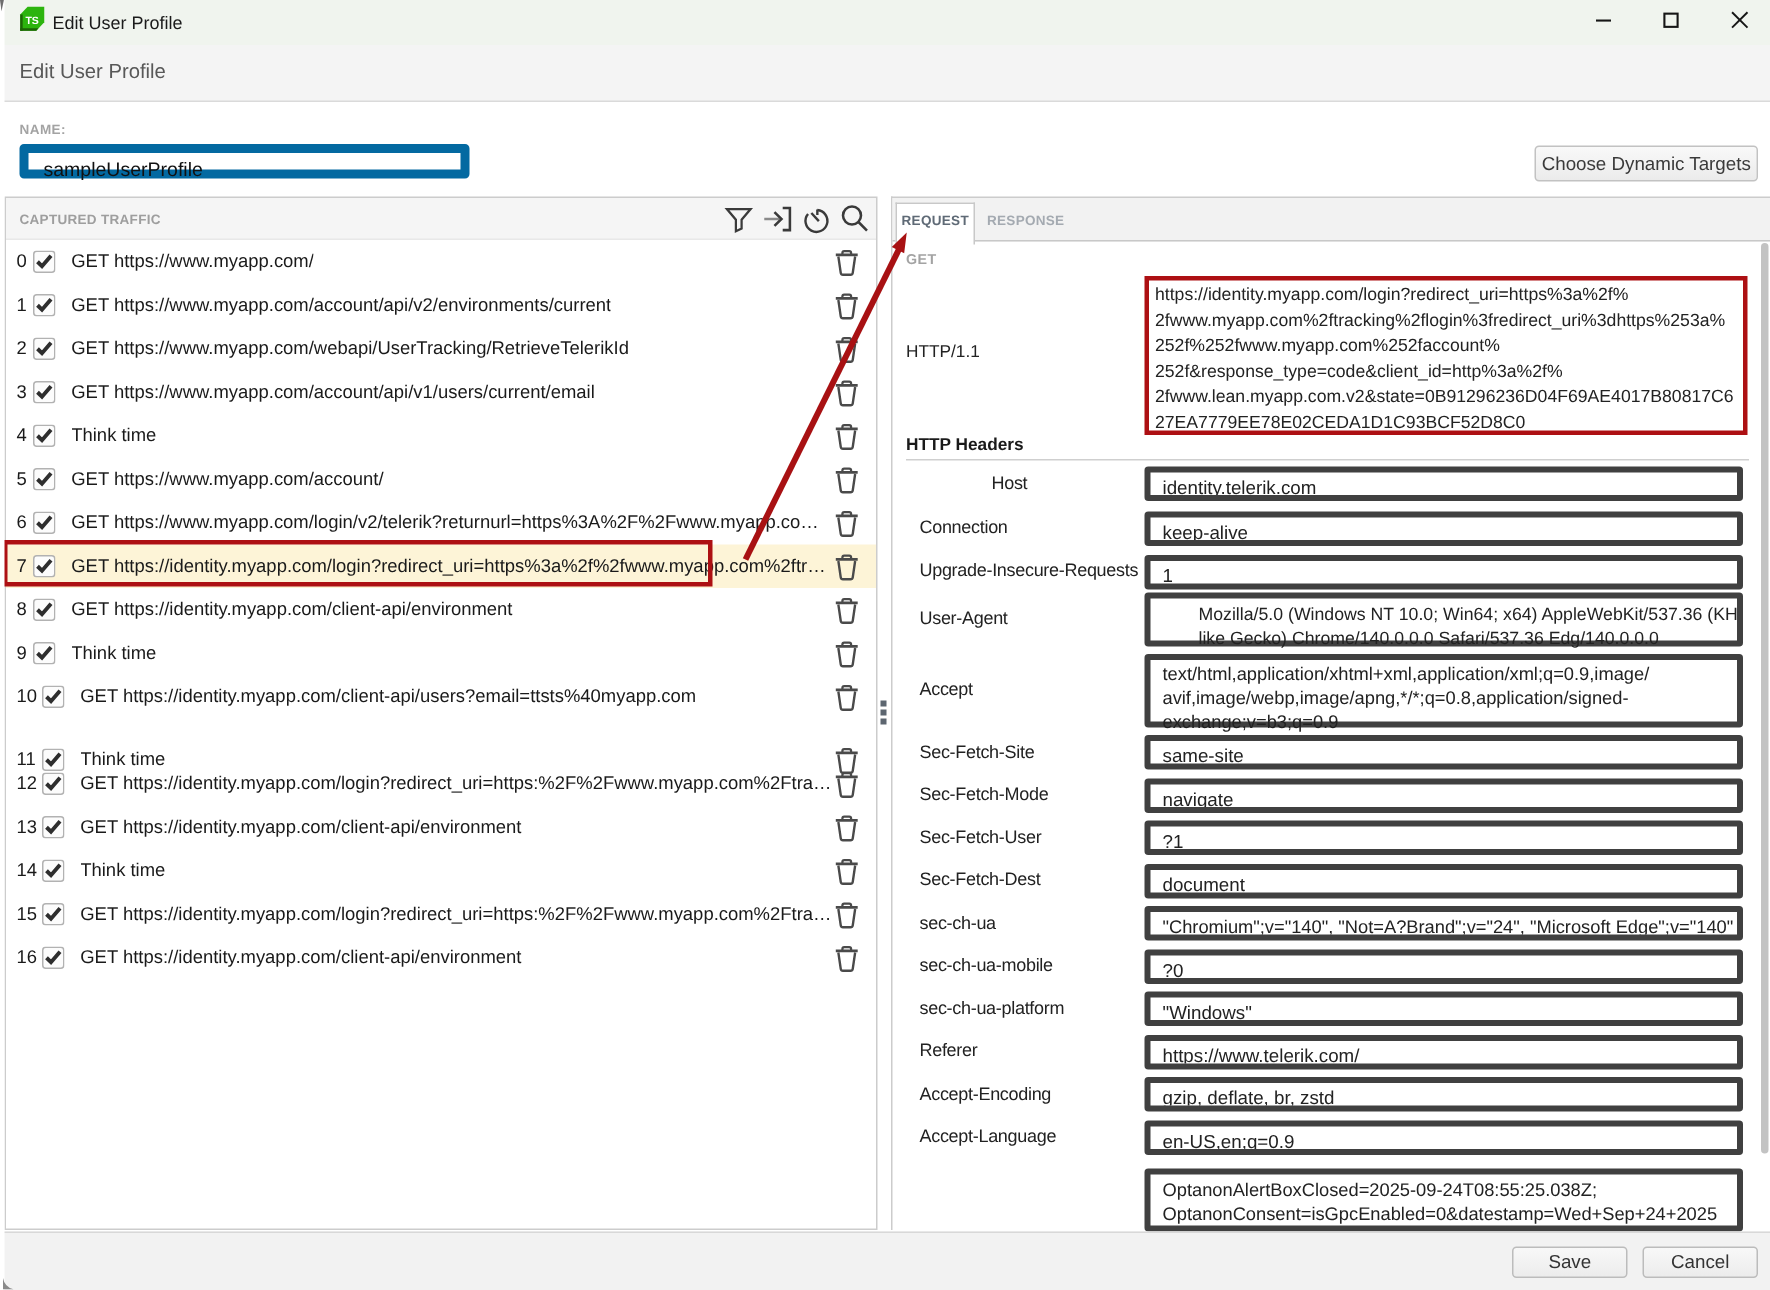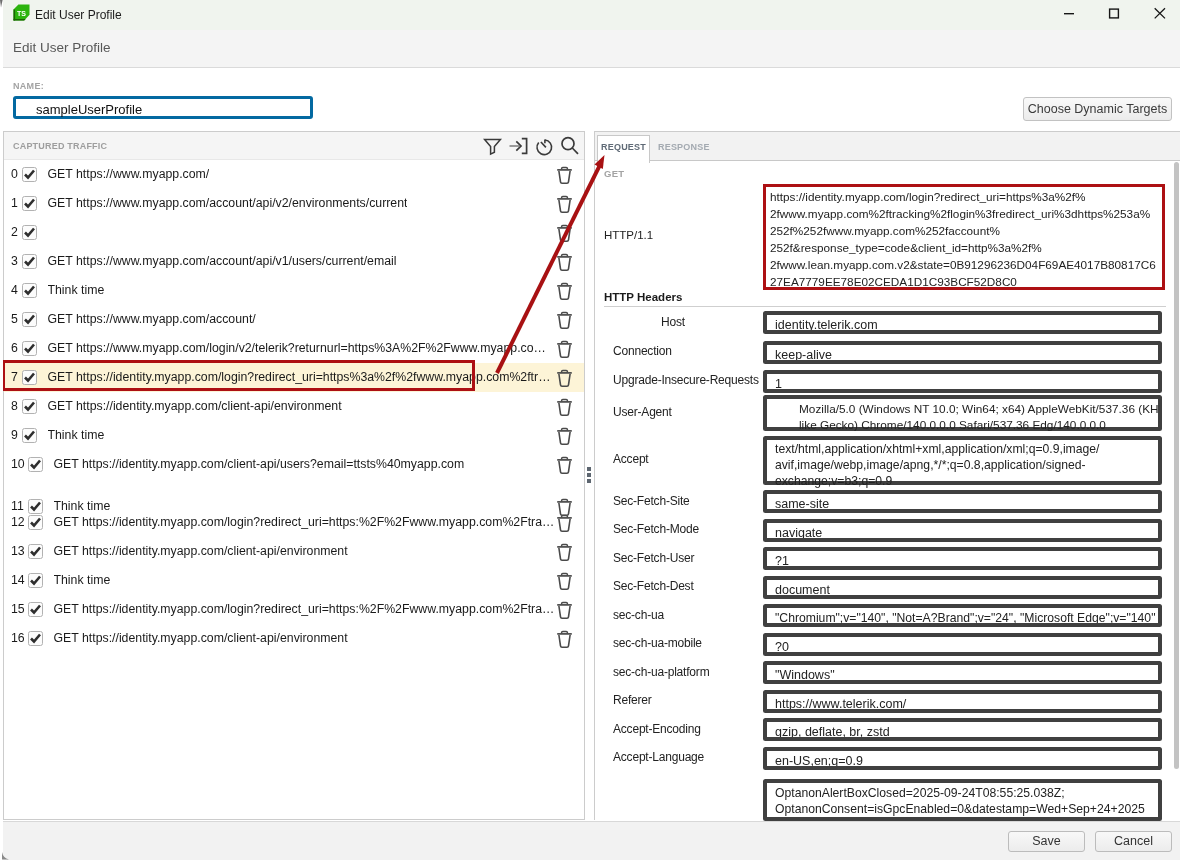--- a/index.html
+++ b/index.html
@@ -5,22 +5,22 @@
   * { margin:0; padding:0; box-sizing:border-box; }
   html,body { width:1180px; height:860px; background:#fff; overflow:hidden;
     font-family:"Liberation Sans", sans-serif; }
   .abs { position:absolute; }
   #titlebar { left:0; top:0; width:1180px; height:30px; background:#f0f4ee; }
   #title-text { left:35px; top:8px; font-size:12px; color:#1b1b1b; }
   #pageheader { left:0; top:30px; width:1180px; height:38px; background:#f4f4f4;
     border-bottom:1px solid #dadada; }
   #pageheader span { position:absolute; left:13px; top:10px; font-size:13.5px; color:#585858; }
   #namelbl { left:13px; top:81px; font-size:9px; font-weight:bold; color:#a3a3a3; letter-spacing:0.3px; }
-  #nameinput { left:13px; top:96px; width:300px; height:23px; border:3px solid #0369a1;
-    border-radius:3px; background:#fff; font-size:13px; color:#111; line-height:21px; padding-left:20px; }
+  #nameinput { left:13px; top:96px; width:300px; height:23px; border:6px solid #0369a1;
+    border-radius:3px; background:#fff; font-size:13px; color:#111; line-height:21px; padding-left:10px; }
   #choosebtn { left:1023px; top:97px; width:149px; height:24px; border:1px solid #c2c2c2;
     border-radius:3px; background:linear-gradient(#f9f9f9,#ebebeb); font-size:12.5px; color:#3a3a3a;
     text-align:center; line-height:22px; }
   #leftpanel { left:3px; top:131px; width:582px; height:689px; border:1px solid #cccccc; background:#fff; }
   #ctband { position:absolute; left:0; top:0; width:580px; height:28px; background:#f5f5f5;
     border-bottom:1px solid #e8e8e8; }
   #ctband b { position:absolute; left:9px; top:9px; font-size:9px; color:#9e9e9e; letter-spacing:0.2px; }
   .trow { position:absolute; left:0; width:580px; height:29px; font-size:12.3px; color:#1a1a1a; }
   .trow .num { position:absolute; left:7px; top:7px; }
   .trow .cb { position:absolute; top:6.5px; }
@@ -117,20 +117,21 @@
         <line x1="1.2" y1="3.9" x2="15.8" y2="3.9" stroke="#4a4a4a" stroke-width="1.7"></line>
         <path d="M2.9 5 L4.5 15.9 Q4.7 17.2 6.0 17.2 L11.0 17.2 Q12.3 17.2 12.5 15.9 L14.1 5" fill="none" stroke="#4a4a4a" stroke-width="1.6"></path>
       </svg>
     </div>
 <div class="trow d1" style="top:86px;">
       <span class="num">2</span>
       <svg class="cb" width="15" height="15" viewBox="0 0 15 15">
         <rect x="0.5" y="0.5" width="14" height="14" rx="2" fill="#fcfcfc" stroke="#b2b2b2"></rect>
         <path d="M3 7.5 L6 10.5 L12 3.5" fill="none" stroke="#2e2e2e" stroke-width="2.6"></path>
       </svg>
+      <span class="txt">GET https://www.myapp.com/webapi/UserTracking/RetrieveTelerikId</span>
       <svg class="trash" width="17" height="19" viewBox="0 0 17 19">
         <path d="M5.6 3.4 L5.6 2.6 Q5.6 1.4 6.8 1.4 L10.2 1.4 Q11.4 1.4 11.4 2.6 L11.4 3.4" fill="none" stroke="#4a4a4a" stroke-width="1.5"></path>
         <line x1="1.2" y1="3.9" x2="15.8" y2="3.9" stroke="#4a4a4a" stroke-width="1.7"></line>
         <path d="M2.9 5 L4.5 15.9 Q4.7 17.2 6.0 17.2 L11.0 17.2 Q12.3 17.2 12.5 15.9 L14.1 5" fill="none" stroke="#4a4a4a" stroke-width="1.6"></path>
       </svg>
     </div>
 <div class="trow d1" style="top:115px;">
       <span class="num">3</span>
       <svg class="cb" width="15" height="15" viewBox="0 0 15 15">
         <rect x="0.5" y="0.5" width="14" height="14" rx="2" fill="#fcfcfc" stroke="#b2b2b2"></rect>

